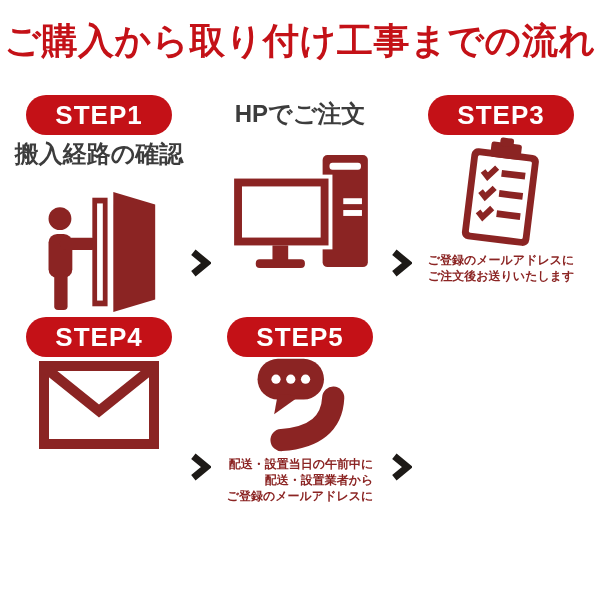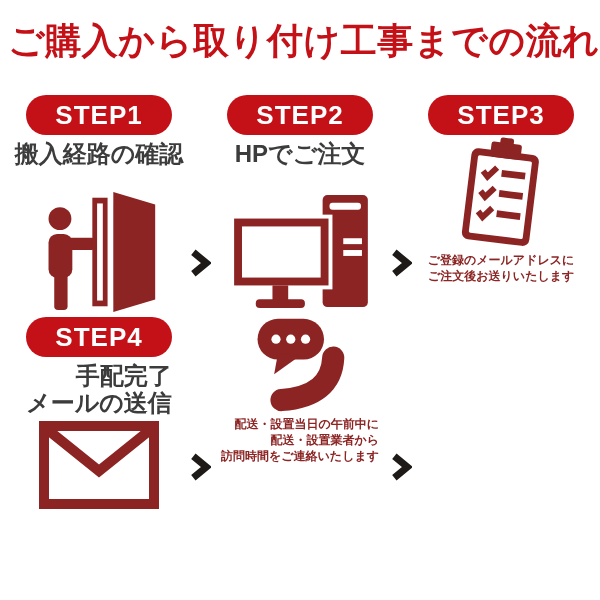--- a/index.html
+++ b/index.html
@@ -2,22 +2,22 @@
 <html><head>
 <meta charset="utf-8">
 <style>
   html, body { margin: 0; padding: 0; background: #ffffff; }
   .page {
     width: 600px; height: 600px; overflow: hidden; position: relative;
     background: #ffffff;
     font-family: "Liberation Sans", "DejaVu Sans", sans-serif;
   }
   .title {
-    margin: 20px 0 34px 8px;
-    text-align: left;
+    margin: 20px 0 34px 0;
+    text-align: center;
     font-size: 36px;
     font-weight: bold;
     letter-spacing: 0.5px;
     color: #c41117;
     line-height: 1.15;
   }
   .row {
     display: grid;
     grid-template-columns: 178px 23px 178px 23px 178px;
     padding: 0 10px;
@@ -89,21 +89,20 @@
       </div>
     </div>
 
     <div class="arrowcell">
       <svg width="30" height="36" viewBox="0 0 30 36">
         <polyline points="7,4 24,18 7,32" fill="none" stroke="#1d1a17" stroke-width="9" stroke-linejoin="miter"></polyline>
       </svg>
     </div>
 
     <div class="step">
-      <div class="badge">STEP2</div>
       <div class="label">HPでご注文</div>
       <div class="iconbox">
         <svg width="146" height="118" viewBox="0 0 146 120">
           <rect x="96" y="2" width="46" height="114" rx="5" fill="#8b2423"></rect>
           <rect x="103" y="10" width="32" height="7" rx="3" fill="#ffffff"></rect>
           <rect x="117" y="46" width="19" height="6" fill="#ffffff"></rect>
           <rect x="117" y="58" width="19" height="6" fill="#ffffff"></rect>
           <rect x="2" y="22" width="104" height="76" fill="#ffffff"></rect>
           <rect x="6" y="26" width="96" height="68" fill="#8b2423"></rect>
           <rect x="14" y="34" width="80" height="52" fill="#ffffff"></rect>
@@ -139,50 +138,49 @@
       </div>
       <div class="note">ご登録のメールアドレスに
 ご注文後お送りいたします</div>
     </div>
   </div>
 
   <div class="row row2">
 
     <div class="step">
       <div class="badge">STEP4</div>
-      <div class="label">手配完了
-メールの送信</div>
       <div class="iconbox">
         <svg width="120" height="88" viewBox="0 0 120 88">
           <rect x="5" y="5" width="110" height="78" fill="#ffffff" stroke="#8b2423" stroke-width="10"></rect>
           <polyline points="9,9 60,50 111,9" fill="none" stroke="#8b2423" stroke-width="10" stroke-linejoin="miter"></polyline>
         </svg>
       </div>
     </div>
 
     <div class="arrowcell">
       <svg width="30" height="36" viewBox="0 0 30 36">
         <polyline points="7,4 24,18 7,32" fill="none" stroke="#1d1a17" stroke-width="9" stroke-linejoin="miter"></polyline>
       </svg>
     </div>
 
     <div class="step">
+      <div class="badge">STEP5</div>
       <div class="iconbox">
         <svg width="104" height="96" viewBox="0 0 104 104">
           <rect x="6" y="2" width="72" height="44" rx="22" fill="#8b2423"></rect>
           <polygon points="28,40 52,42 24,62" fill="#8b2423"></polygon>
           <circle cx="26" cy="24" r="5" fill="#ffffff"></circle>
           <circle cx="42" cy="24" r="5" fill="#ffffff"></circle>
           <circle cx="58" cy="24" r="5" fill="#ffffff"></circle>
           <path d="M32,90 Q86,86 88,44" fill="none" stroke="#8b2423" stroke-width="24" stroke-linecap="round"></path>
         </svg>
       </div>
       <div class="note">配送・設置当日の午前中に
 配送・設置業者から
-訪問時間をご連絡いたします</div>
+ご登録のメールアドレスに</div>
     </div>
 
     <div class="arrowcell">
       <svg width="30" height="36" viewBox="0 0 30 36">
         <polyline points="7,4 24,18 7,32" fill="none" stroke="#1d1a17" stroke-width="9" stroke-linejoin="miter"></polyline>
       </svg>
     </div>
 
   </div>
 </div>

